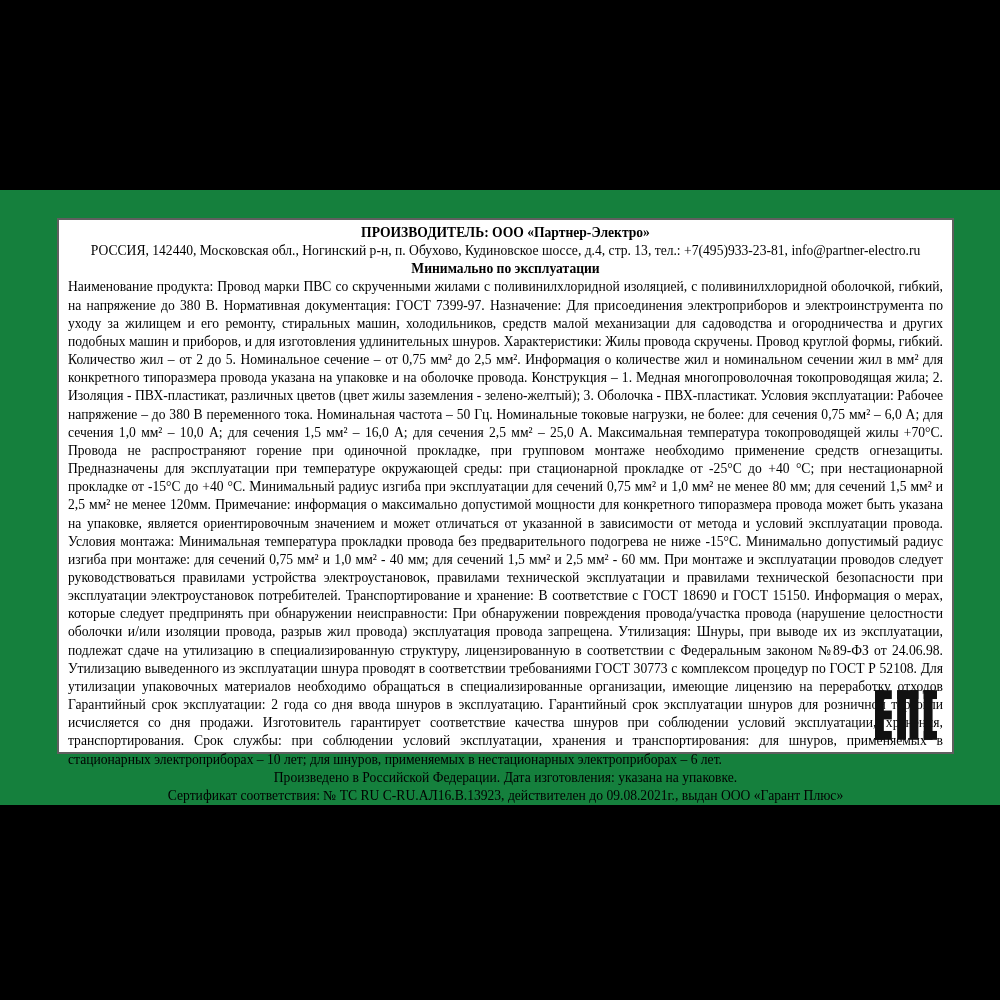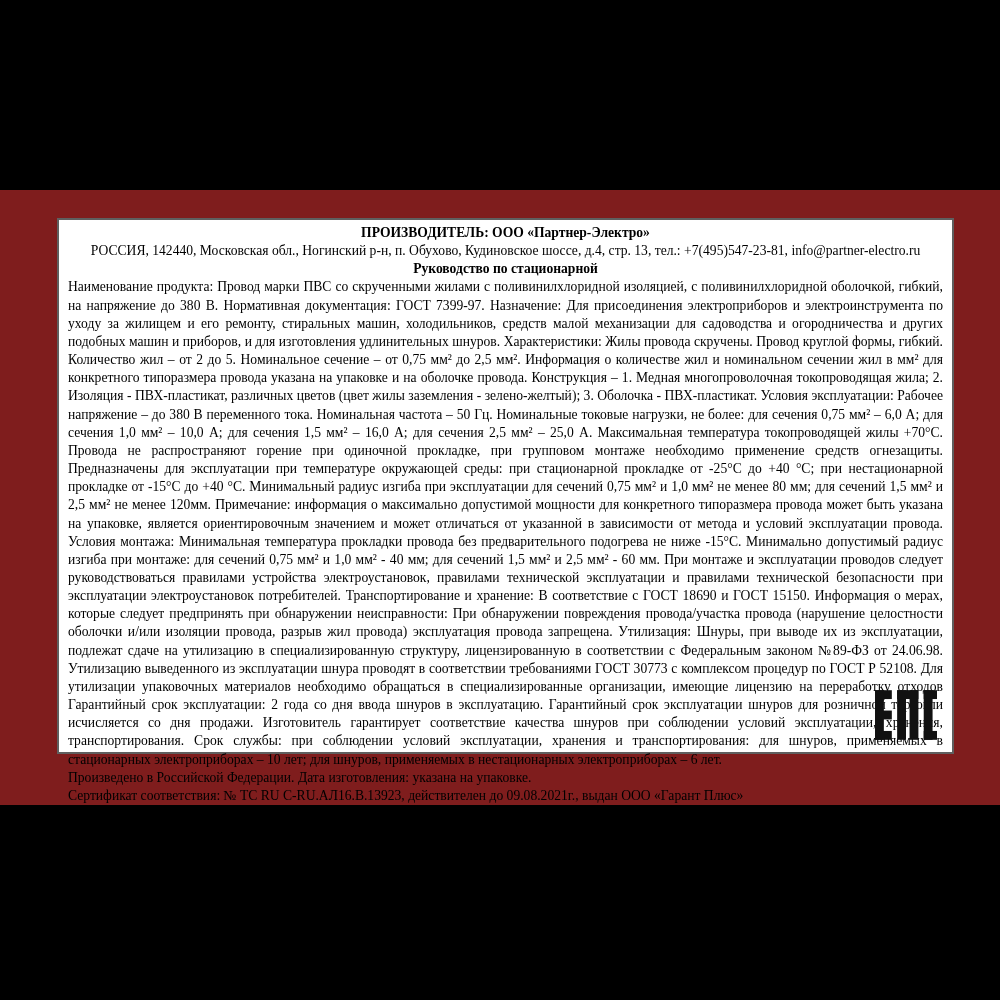--- a/index.html
+++ b/index.html
@@ -1,51 +1,51 @@
 <!DOCTYPE html>
 <html><head>
 <meta charset="utf-8">
 <style>
   html,body{margin:0;padding:0;}
   body{
     width:1000px;height:1000px;position:relative;background:#ffffff;
     font-family:"Liberation Serif", serif;color:#000;
   }
-  .stage{position:absolute;inset:0;width:1000px;height:1000px;background:#7f1d1d;overflow:hidden;}
+  .stage{position:absolute;inset:0;width:1000px;height:1000px;background:#15803d;overflow:hidden;}
   .band{position:absolute;left:0;width:1000px;background:#000;}
   .band.top{top:0;height:190px;}
   .band.bottom{top:805px;height:195px;}
   .doc{
     position:absolute;left:57px;top:218px;width:897px;height:536px;
     box-sizing:border-box;background:#ffffff;border:2px solid #5f5f5f;
     padding:4px 9px 4px 9px;
     font-size:13.6px;line-height:18.15px;
   }
   .hdr{text-align:center;}
   .b{font-weight:bold;}
-  .para{text-align:left;}
+  .para{text-align:center;}
   .para.just{text-align:justify;}
   .seg-b{font-weight:normal;}
   .seg-u{}
   .eac{
     position:absolute;right:15px;top:467px;width:62px;height:56px;
   }
   .eac svg{display:block;width:100%;height:100%;}
 </style>
 </head>
 <body>
 
 <div class="stage">
 
   <div class="band top"></div>
 
   <div class="doc">
     <div class="hdr b">ПРОИЗВОДИТЕЛЬ: ООО «Партнер-Электро»</div>
-    <div class="hdr">РОССИЯ, 142440, Московская обл., Ногинский р-н, п. Обухово, Кудиновское шоссе, д.4, стр. 13, тел.: +7(495)547-23-81, info@partner-electro.ru</div>
-    <div class="hdr b">Руководство по стационарной</div>
+    <div class="hdr">РОССИЯ, 142440, Московская обл., Ногинский р-н, п. Обухово, Кудиновское шоссе, д.4, стр. 13, тел.: +7(495)933-23-81, info@partner-electro.ru</div>
+    <div class="hdr b">Минимально по эксплуатации</div>
 
     <div class="para just"><span class="seg-b">Наименование продукта</span><span>: Провод марки ПВС со скрученными жилами с поливинилхлоридной изоляцией, с поливинилхлоридной оболочкой, гибкий, на напряжение до 380 В. </span><span class="seg-b">Нормативная документация</span><span>: ГОСТ 7399-97. </span><span class="seg-b">Назначение:</span><span> Для присоединения электроприборов и электроинструмента по уходу за жилищем и его ремонту, стиральных машин, холодильников, средств малой механизации для садоводства и огородничества и других подобных машин и приборов, и для изготовления удлинительных шнуров. </span><span class="seg-b">Характеристики:</span><span> Жилы провода скручены. Провод круглой формы, гибкий. Количество жил – от 2 до 5. Номинальное сечение – от 0,75 мм² до 2,5 мм². </span><span class="seg-u">Информация о количестве жил и номинальном сечении жил в мм² для конкретного типоразмера провода указана на упаковке и на оболочке провода.</span><span> Конструкция – 1. Медная многопроволочная токопроводящая жила; 2. Изоляция - ПВХ-пластикат, различных цветов (цвет жилы заземления - зелено-желтый); 3. Оболочка - ПВХ-пластикат. </span><span class="seg-b">Условия эксплуатации:</span><span> Рабочее напряжение – до 380 В переменного тока. Номинальная частота – 50 Гц. Номинальные токовые нагрузки, </span><span class="seg-u">не более:</span><span> для сечения 0,75 мм² – 6,0 А; для сечения 1,0 мм² – 10,0 А; для сечения 1,5 мм² – 16,0 А; для сечения 2,5 мм² – 25,0 А. Максимальная температура токопроводящей жилы +70°С. Провода не распространяют горение при одиночной прокладке, при групповом монтаже необходимо применение средств огнезащиты. Предназначены для эксплуатации при температуре окружающей среды: при стационарной прокладке от -25°С до +40 °С; при нестационарной прокладке от -15°С до +40 °С. Минимальный радиус изгиба при эксплуатации для сечений 0,75 мм² и 1,0 мм² не менее 80 мм; для сечений 1,5 мм² и 2,5 мм² не менее 120мм.  </span><span class="seg-u">Примечание: информация о максимально допустимой мощности для конкретного типоразмера провода может быть указана на упаковке, является ориентировочным значением и может отличаться от указанной в зависимости от метода и условий эксплуатации провода.</span><span> </span><span class="seg-b">Условия монтажа:</span><span> Минимальная температура прокладки провода без предварительного подогрева не ниже -15°С. Минимально допустимый радиус изгиба при монтаже: для сечений 0,75 мм² и 1,0 мм² - 40 мм; для сечений 1,5 мм² и 2,5 мм² - 60 мм. При монтаже и эксплуатации проводов следует руководствоваться правилами устройства электроустановок, правилами технической эксплуатации и правилами технической безопасности при эксплуатации электроустановок потребителей. </span><span class="seg-b">Транспортирование и хранение:</span><span> В соответствие с ГОСТ 18690 и ГОСТ 15150. </span><span class="seg-b">Информация о мерах, которые следует предпринять при обнаружении неисправности:</span><span> При обнаружении повреждения провода/участка провода (нарушение целостности оболочки и/или изоляции провода, разрыв жил провода) эксплуатация провода запрещена. </span><span class="seg-b">Утилизация:</span><span> Шнуры, при выводе их из эксплуатации, подлежат сдаче на утилизацию в специализированную структуру, лицензированную в соответствии с Федеральным законом №89-ФЗ от 24.06.98. Утилизацию выведенного из эксплуатации шнура проводят в соответствии требованиями ГОСТ 30773 с комплексом процедур по ГОСТ Р 52108. Для утилизации упаковочных материалов необходимо обращаться в специализированные организации, имеющие лицензию на переработку отходов </span><span class="seg-b">Гарантийный срок эксплуатации:</span><span> 2 года со дня ввода шнуров в эксплуатацию. Гарантийный срок эксплуатации шнуров для розничной торговли исчисляется со дня продажи. Изготовитель гарантирует соответствие качества шнуров при соблюдении условий эксплуатации, хранения, транспортирования. </span><span class="seg-b">Срок службы:</span><span> при соблюдении условий эксплуатации, хранения и транспортирования: для шнуров, применяемых в стационарных электроприборах – 10 лет; для шнуров, применяемых в нестационарных электроприборах – 6 лет.</span></div>
     <div class="para"><span class="seg-b">Произведено в Российской Федерации.</span><span> Дата изготовления: указана на упаковке.</span></div>
     <div class="para"><span>Сертификат соответствия: № ТС RU C-RU.АЛ16.В.13923, действителен до 09.08.2021г., выдан ООО «Гарант Плюс»</span></div>
     <div class="para"><span>Сертификат соответствия требованиям пожарной безопасности: C-RU.ПБ57.В.03282, действителен до 07.09.2019г.,</span></div>
     <div class="para"><span>выдан ОС ООО «ПожСтандарт»</span></div>
 
     <div class="eac">
       <svg viewBox="0 0 70 56" xmlns="http://www.w3.org/2000/svg">
         <g fill="#111111">

